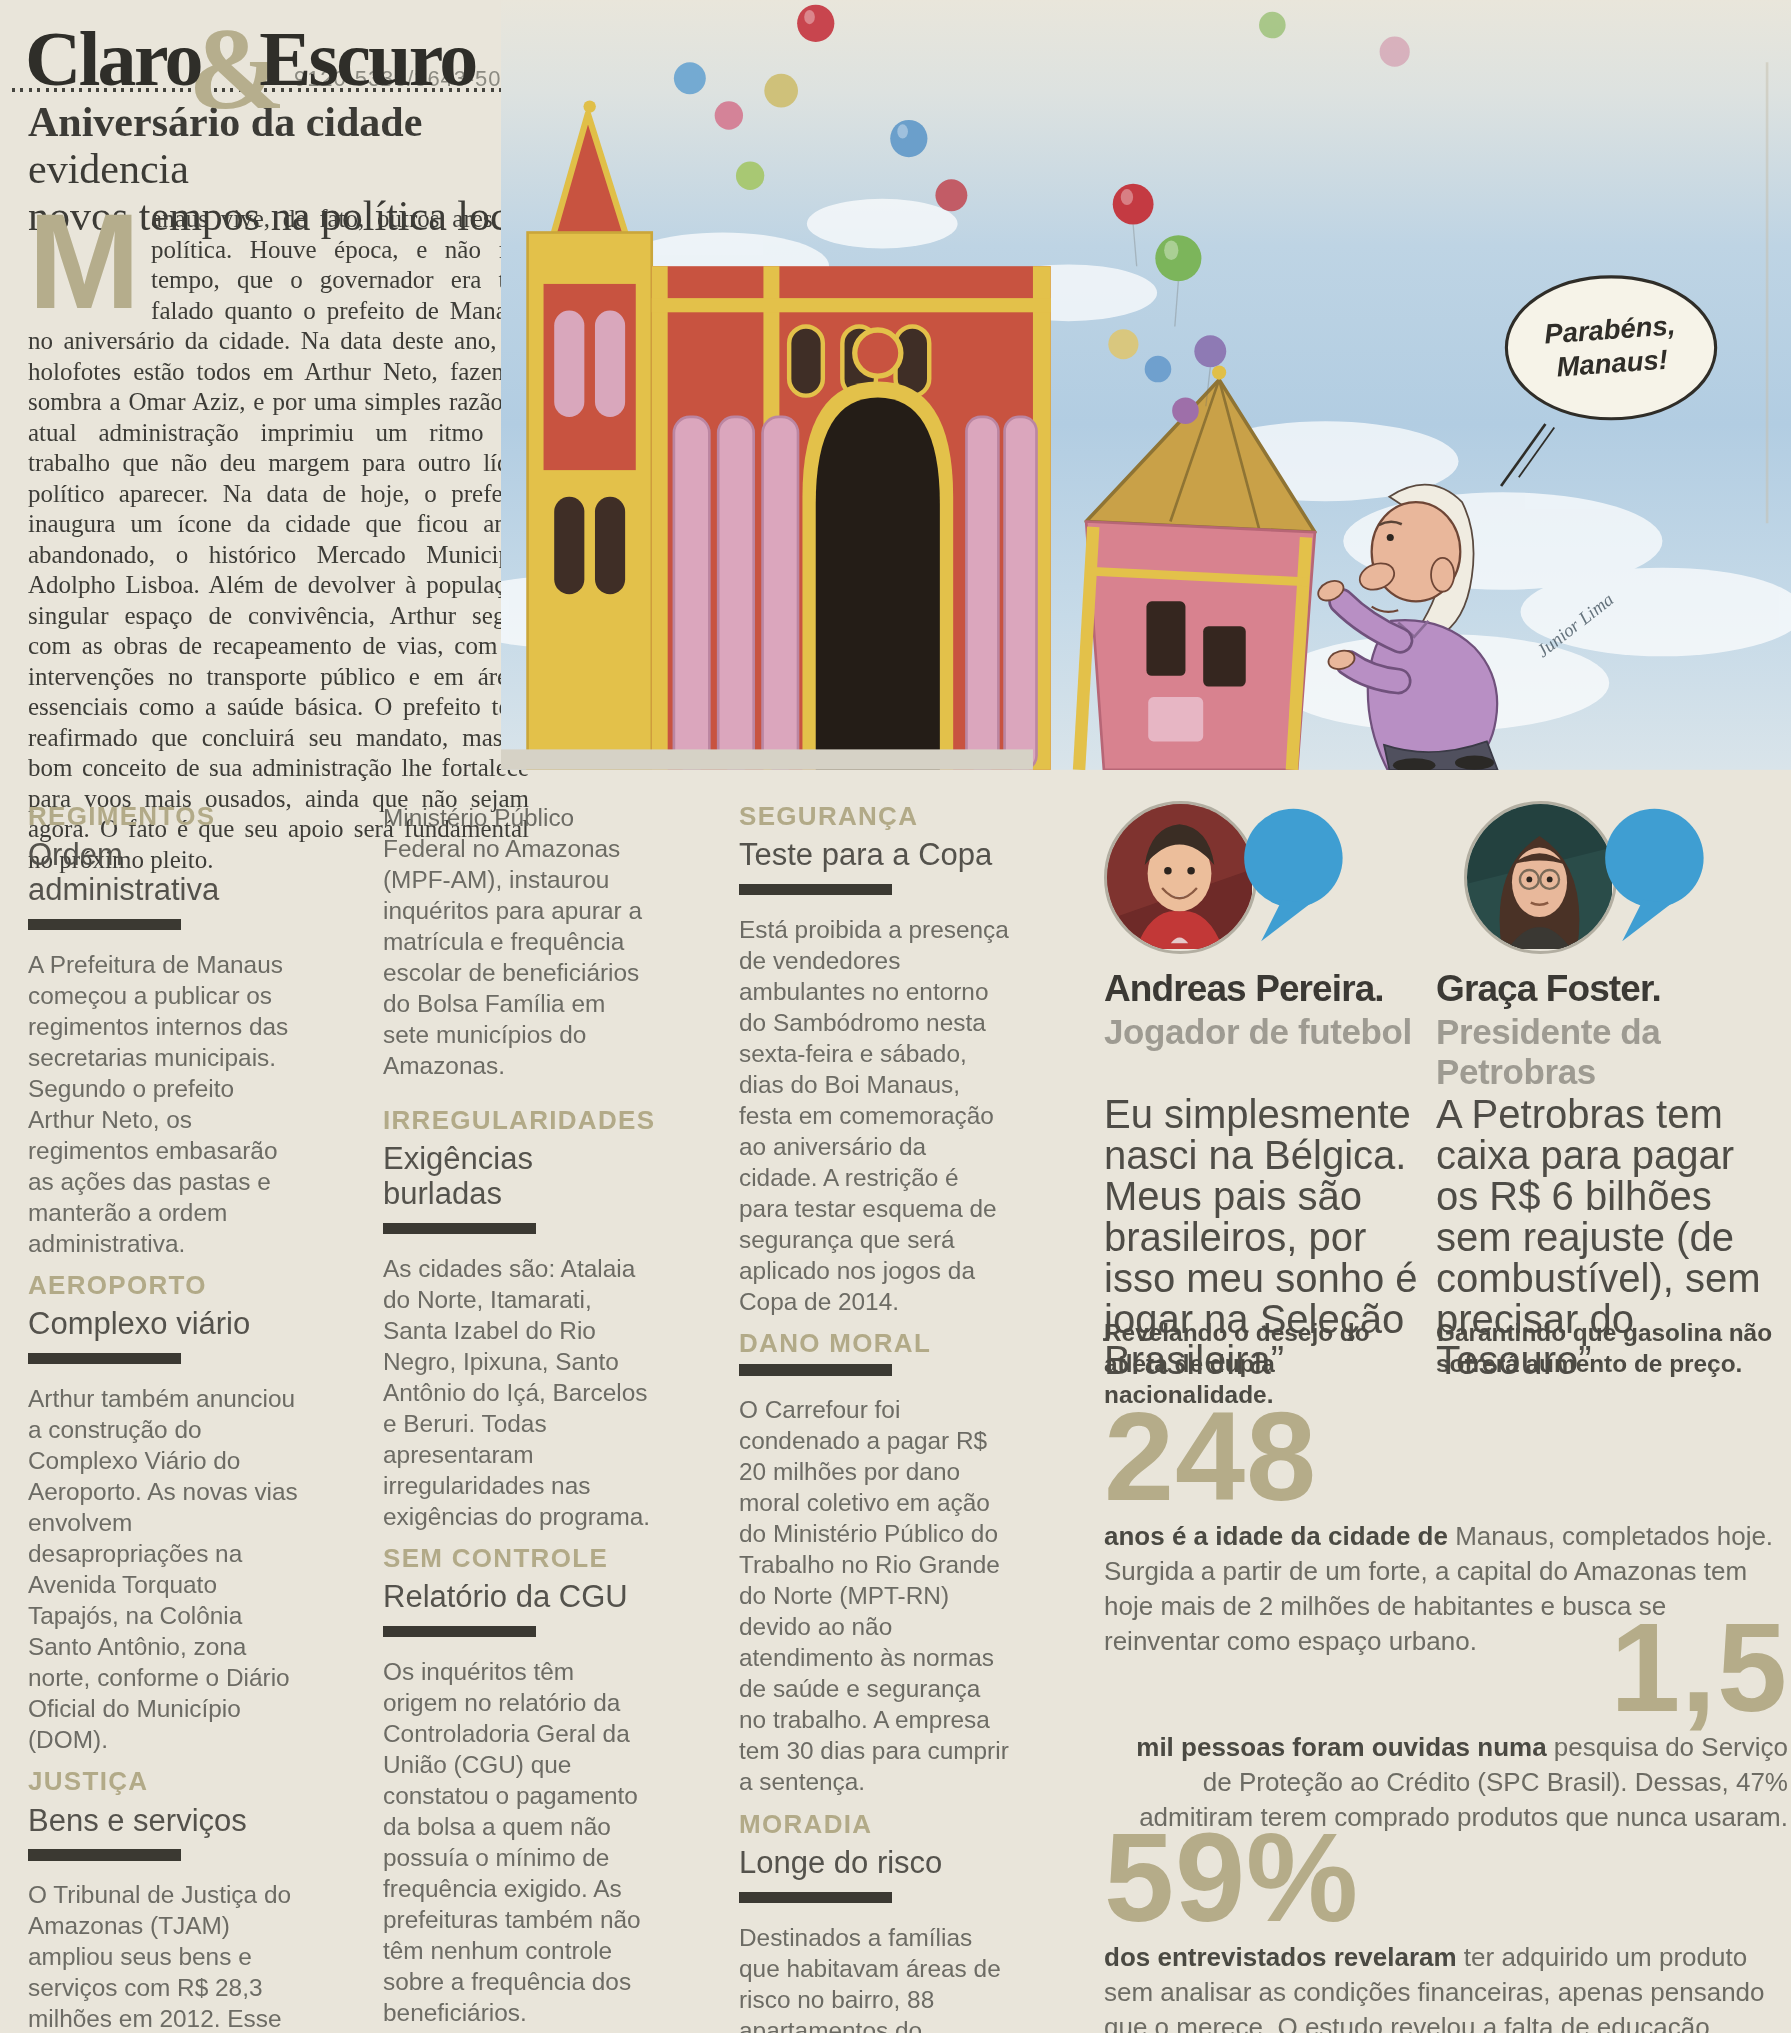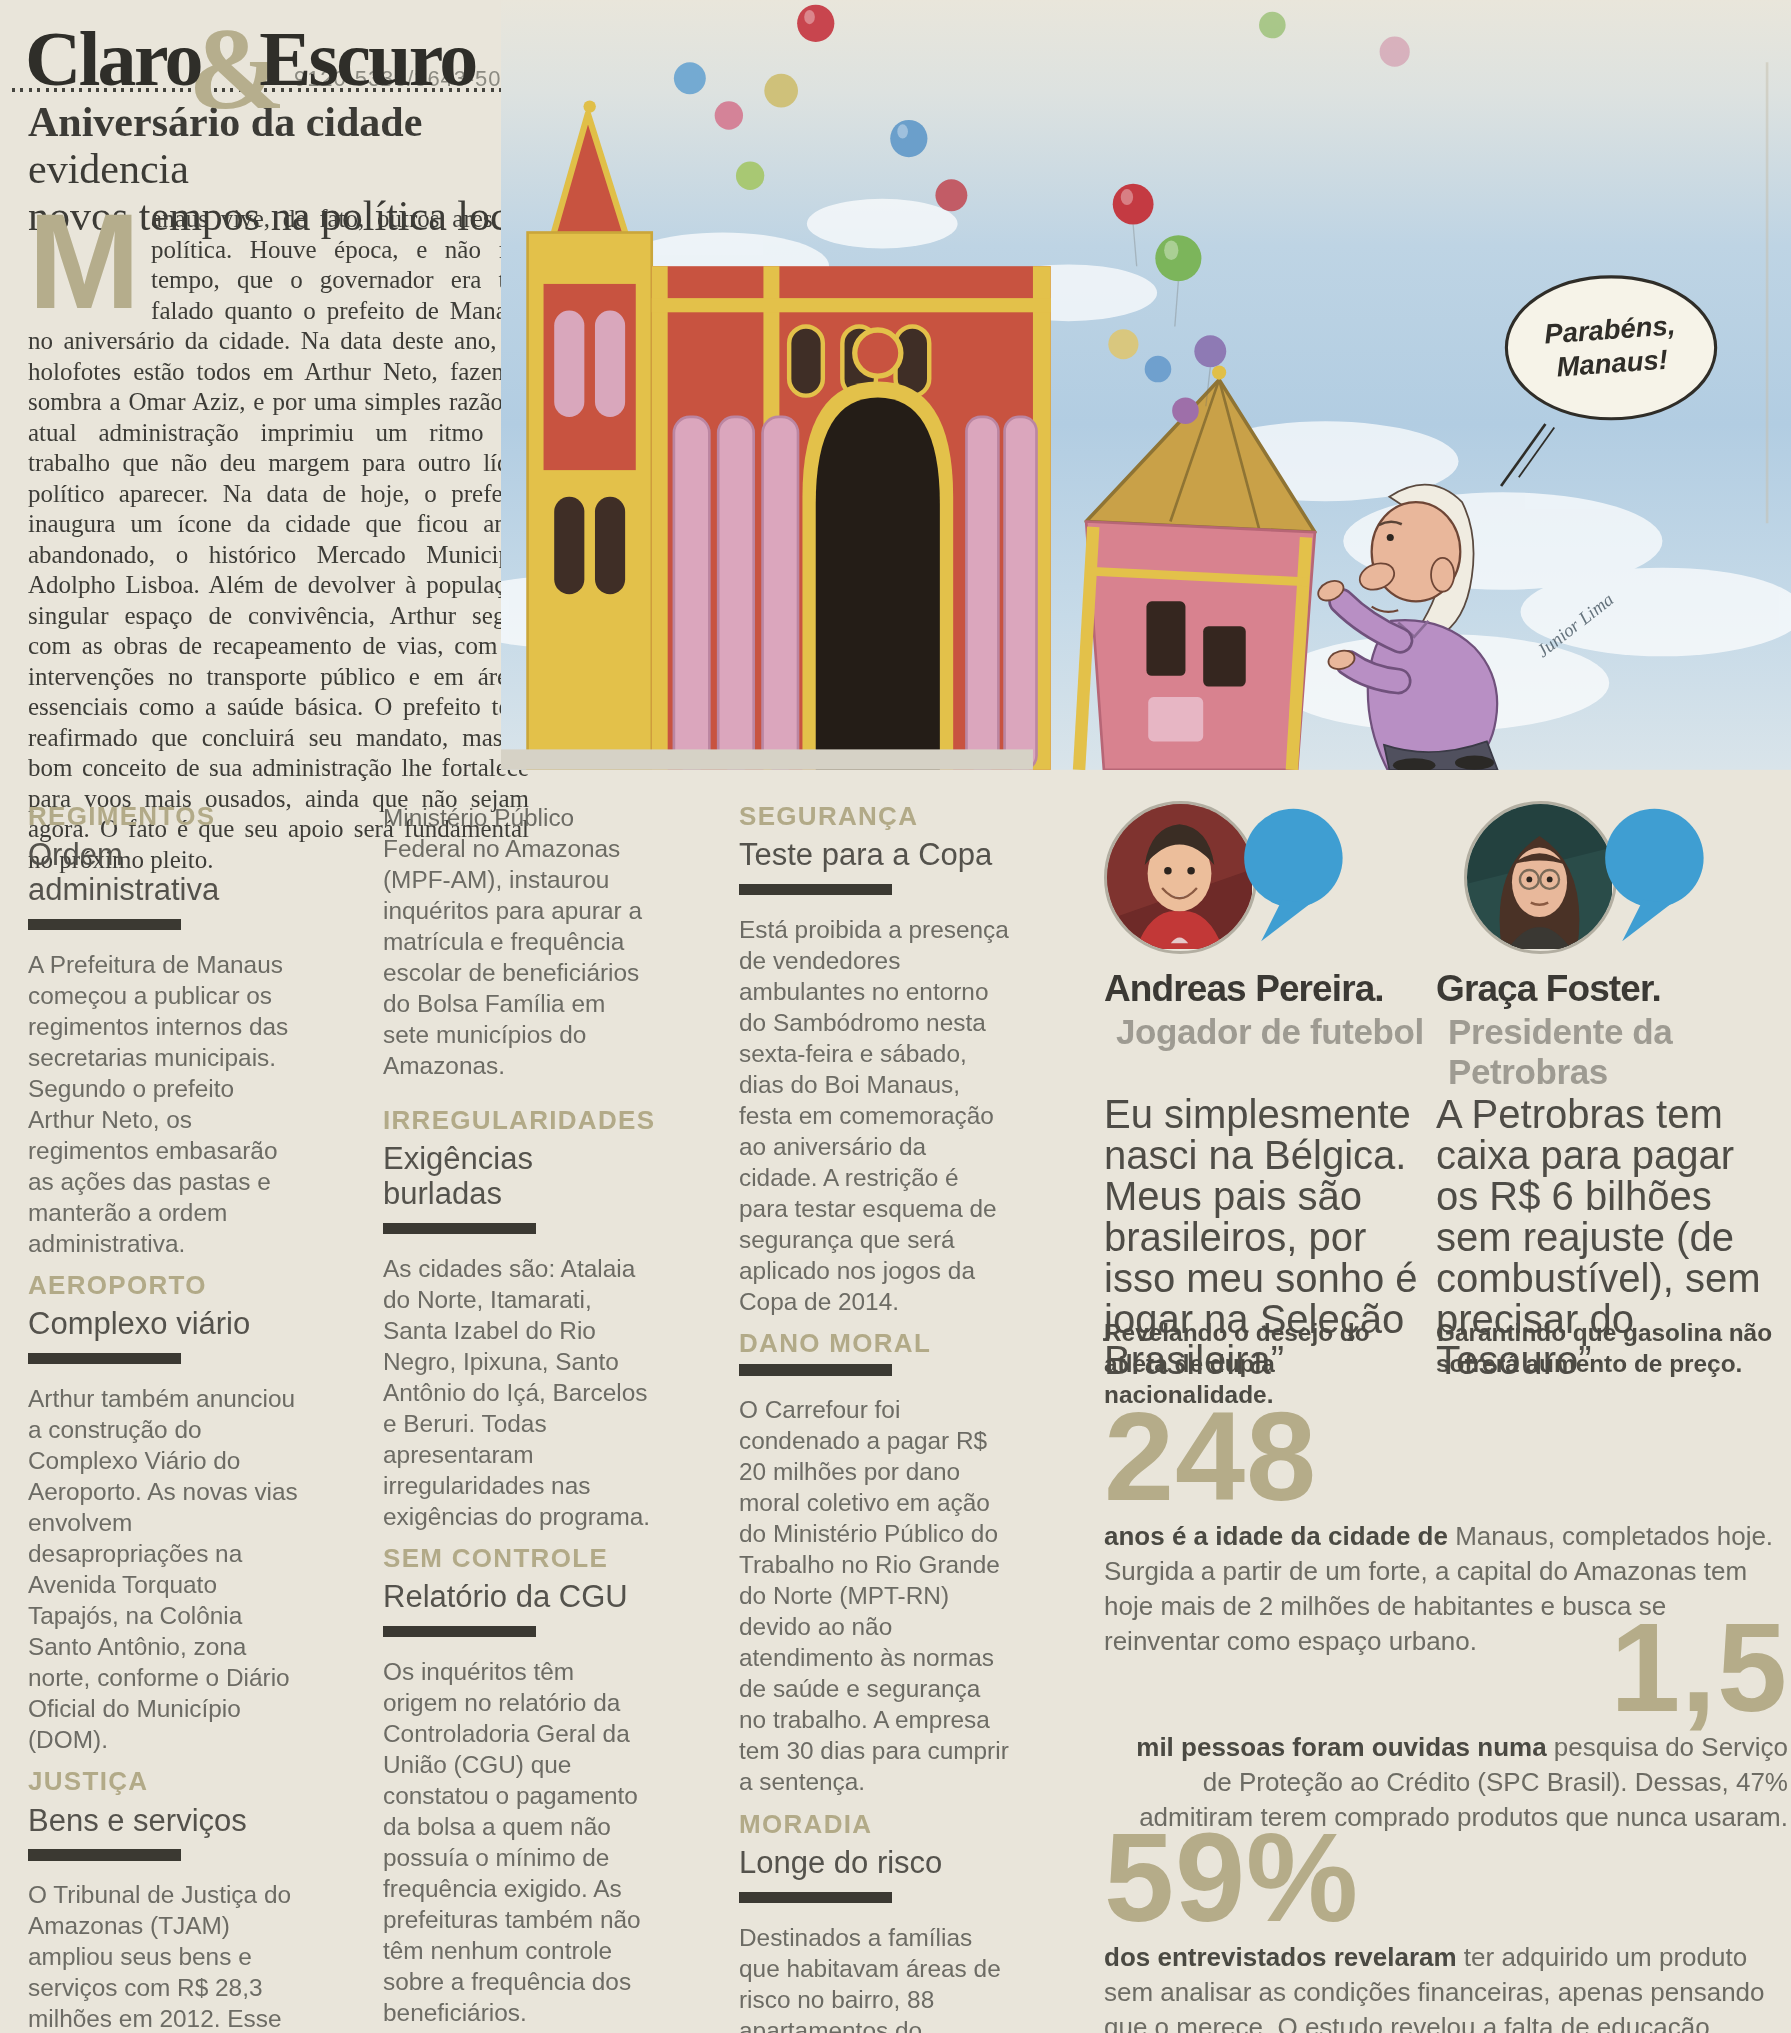--- a/index.html
+++ b/index.html
@@ -37,21 +37,21 @@
   .story.cont{margin-bottom:25px;}
   .sbody{font-size:24.4px;line-height:31px;color:#6c6b64;margin:0;}
   
   .quote-card{position:absolute;top:801px;}
   #quote0{left:1104px;width:332px;} #quote1{left:1436px;width:350px;}
   .qphoto{position:absolute;left:0;top:0;width:153px;height:153px;border-radius:50%;
         overflow:hidden;border:3.5px solid #b2aea1;box-sizing:border-box;}
   .qbubble{position:absolute;left:129px;top:3.5px;width:117px;height:142px;}
   .qname{position:absolute;left:0;top:167px;font-weight:800;font-size:37px;line-height:41px;
         letter-spacing:-0.9px;color:#3b3934;white-space:nowrap;}
-  .qrole{position:absolute;left:12px;top:211px;font-weight:800;font-size:35px;line-height:40px;
+  .qrole{position:absolute;left:0;top:211px;font-weight:800;font-size:35px;line-height:40px;
         letter-spacing:-0.4px;color:#9e9b92;}
   .qtext{position:absolute;left:0;top:293px;font-size:40px;line-height:41px;color:#4e4c46;}
   .qcap{position:absolute;left:0;top:516px;font-weight:700;font-size:24.4px;line-height:31px;color:#4c4a43;}
   
   .bignum{position:absolute;left:1104px;width:684px;}
   #num0{top:1404px;} #num1{top:1615px;text-align:right;} #num2{top:1825px;}
   .nval{font-weight:800;font-size:126px;line-height:106px;letter-spacing:0.9px;color:#b5ac89;}
   .ncap{margin-top:8.9px;font-size:26px;line-height:35px;color:#6c6b63;}
   .ncap .nb{font-weight:800;color:#4a4942;}
 </style>

